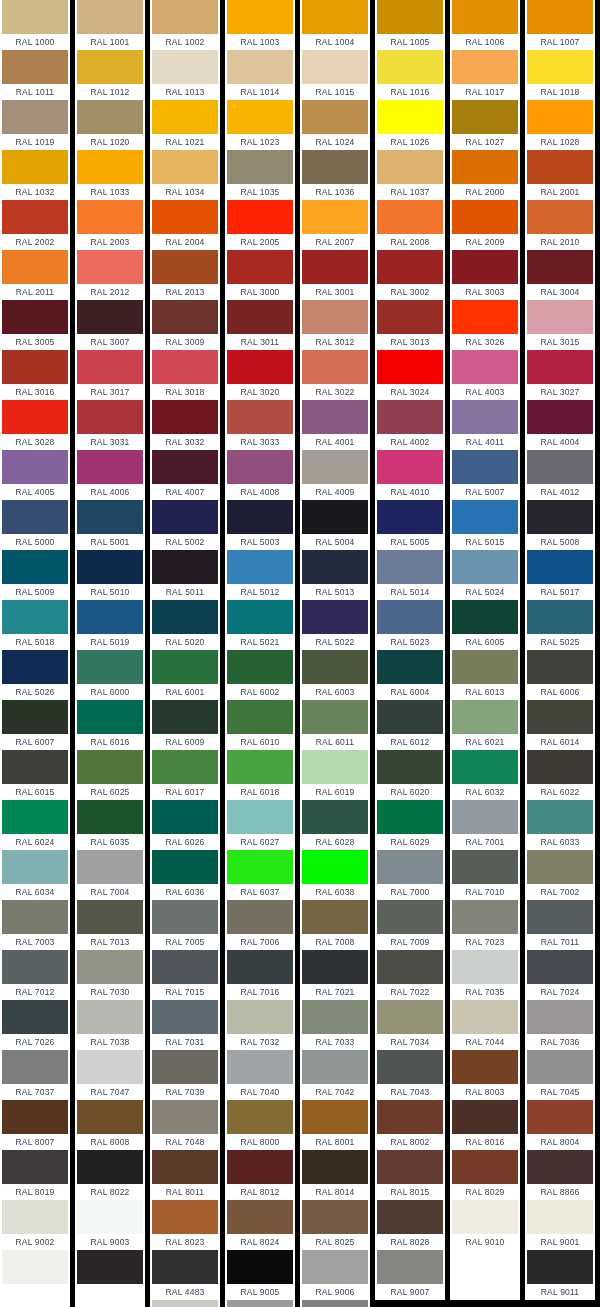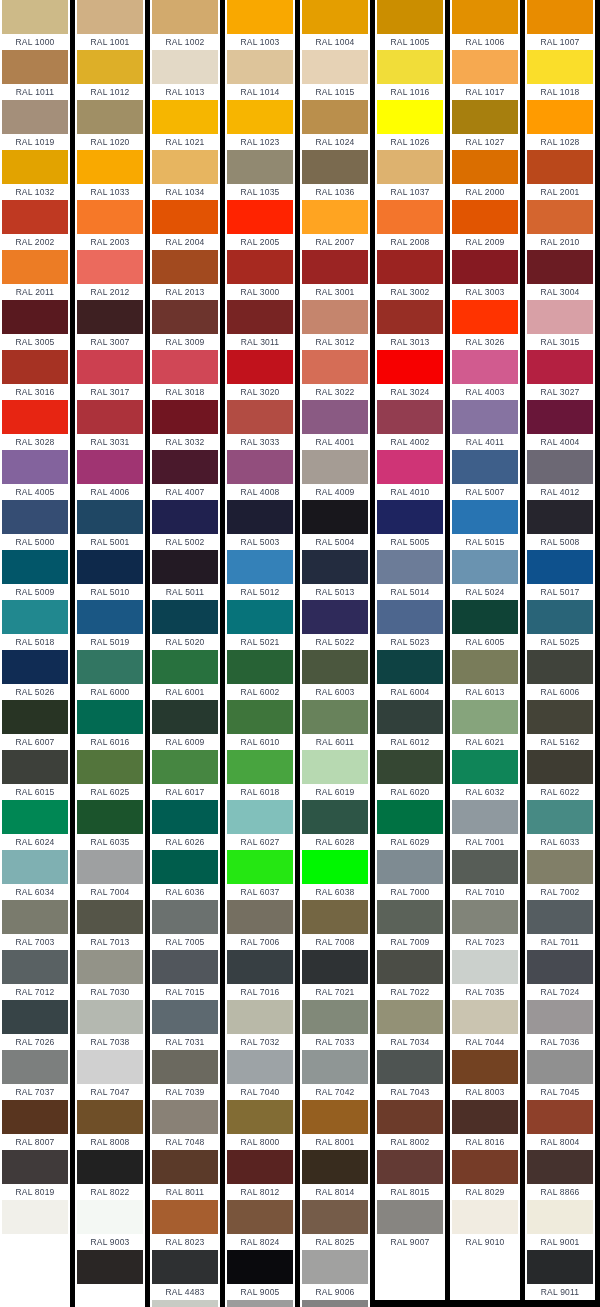--- a/index.html
+++ b/index.html
@@ -156,20 +156,24 @@
       </div>
       <div class="cell">
         <div class="swatch" style="background: rgb(89, 53, 31);"></div>
         <div class="label">RAL 8007</div>
       </div>
       <div class="cell">
         <div class="swatch" style="background: rgb(64, 58, 58);"></div>
         <div class="label">RAL 8019</div>
       </div>
       <div class="cell">
+        <div class="swatch" style="background: rgb(223, 222, 211);"></div>
+        <div class="label">RAL 9002</div>
+      </div>
+      <div class="cell">
         <div class="swatch" style="background: rgb(241, 240, 234);"></div>
       </div>
     </div>
     <div class="col" style="left: 75px; height: 1350px;">
       <div class="cell">
         <div class="swatch" style="background: rgb(208, 176, 132);"></div>
         <div class="label">RAL 1001</div>
       </div>
       <div class="cell">
         <div class="swatch" style="background: rgb(221, 175, 40);"></div>
@@ -689,20 +693,24 @@
       </div>
       <div class="cell">
         <div class="swatch" style="background: rgb(108, 59, 42);"></div>
         <div class="label">RAL 8002</div>
       </div>
       <div class="cell">
         <div class="swatch" style="background: rgb(99, 58, 52);"></div>
         <div class="label">RAL 8015</div>
       </div>
       <div class="cell">
+        <div class="swatch" style="background: rgb(78, 59, 49);"></div>
+        <div class="label">RAL 8028</div>
+      </div>
+      <div class="cell">
         <div class="swatch" style="background: rgb(135, 133, 129);"></div>
         <div class="label">RAL 9007</div>
       </div>
     </div>
     <div class="col" style="left: 450px; height: 1300px;">
       <div class="cell">
         <div class="swatch" style="background: rgb(226, 144, 0);"></div>
         <div class="label">RAL 1006</div>
       </div>
       <div class="cell">
@@ -854,21 +862,21 @@
       <div class="cell">
         <div class="swatch" style="background: rgb(41, 100, 120);"></div>
         <div class="label">RAL 5025</div>
       </div>
       <div class="cell">
         <div class="swatch" style="background: rgb(64, 67, 59);"></div>
         <div class="label">RAL 6006</div>
       </div>
       <div class="cell">
         <div class="swatch" style="background: rgb(68, 67, 55);"></div>
-        <div class="label">RAL 5162</div>
+        <div class="label">RAL 6014</div>
       </div>
       <div class="cell">
         <div class="swatch" style="background: rgb(62, 60, 50);"></div>
         <div class="label">RAL 6022</div>
       </div>
       <div class="cell">
         <div class="swatch" style="background: rgb(71, 138, 132);"></div>
         <div class="label">RAL 6033</div>
       </div>
       <div class="cell">

